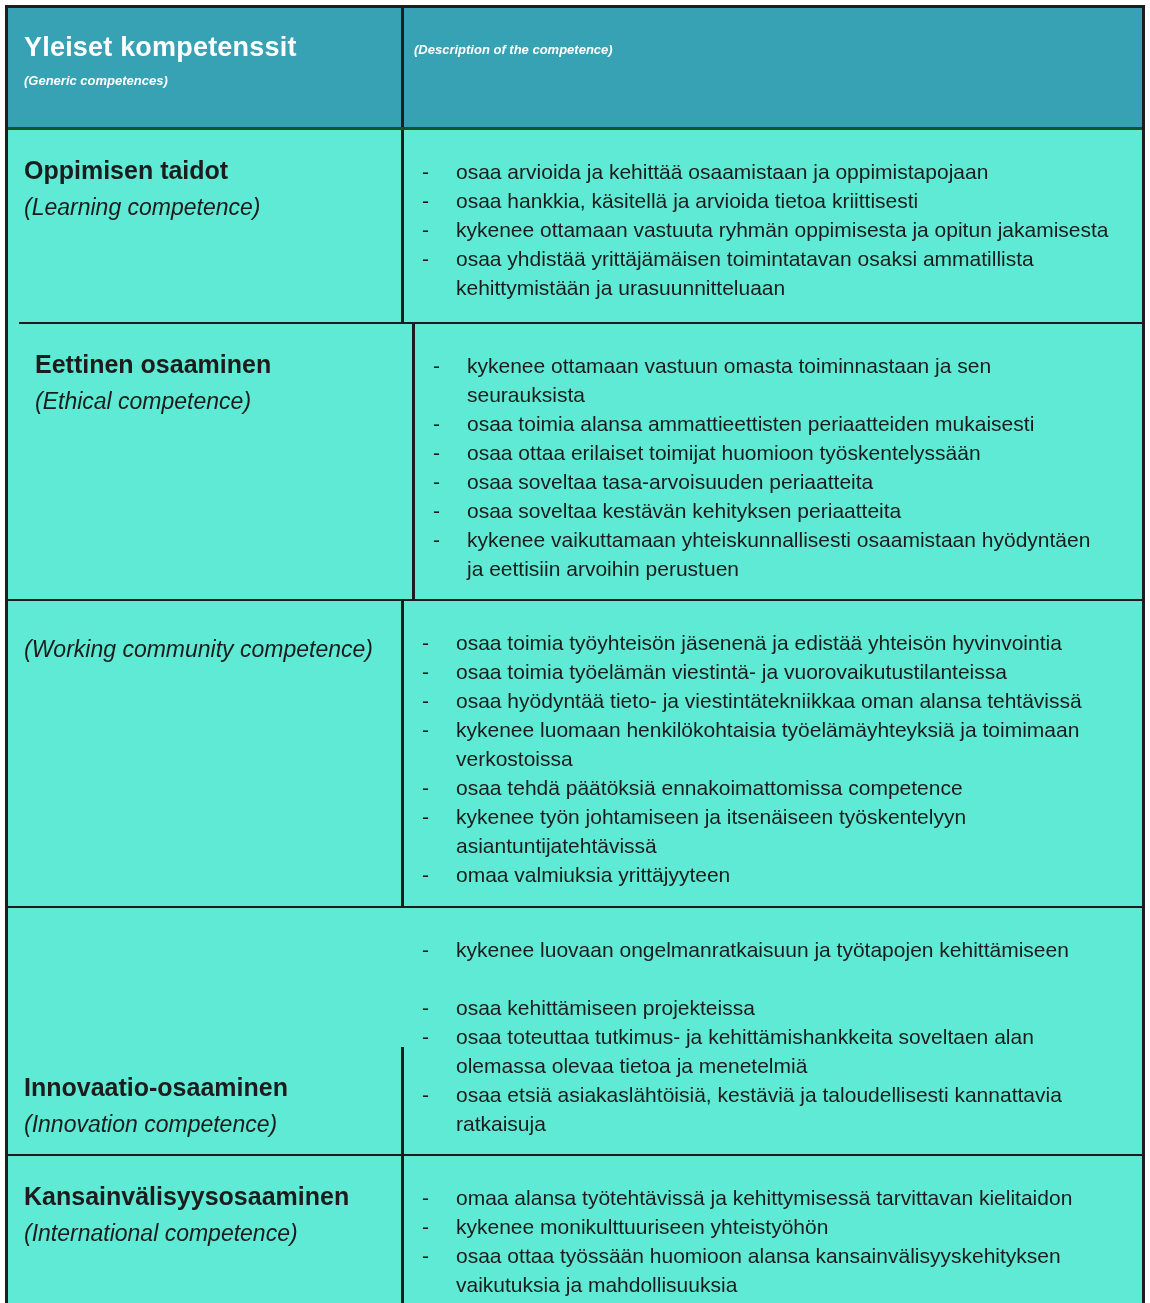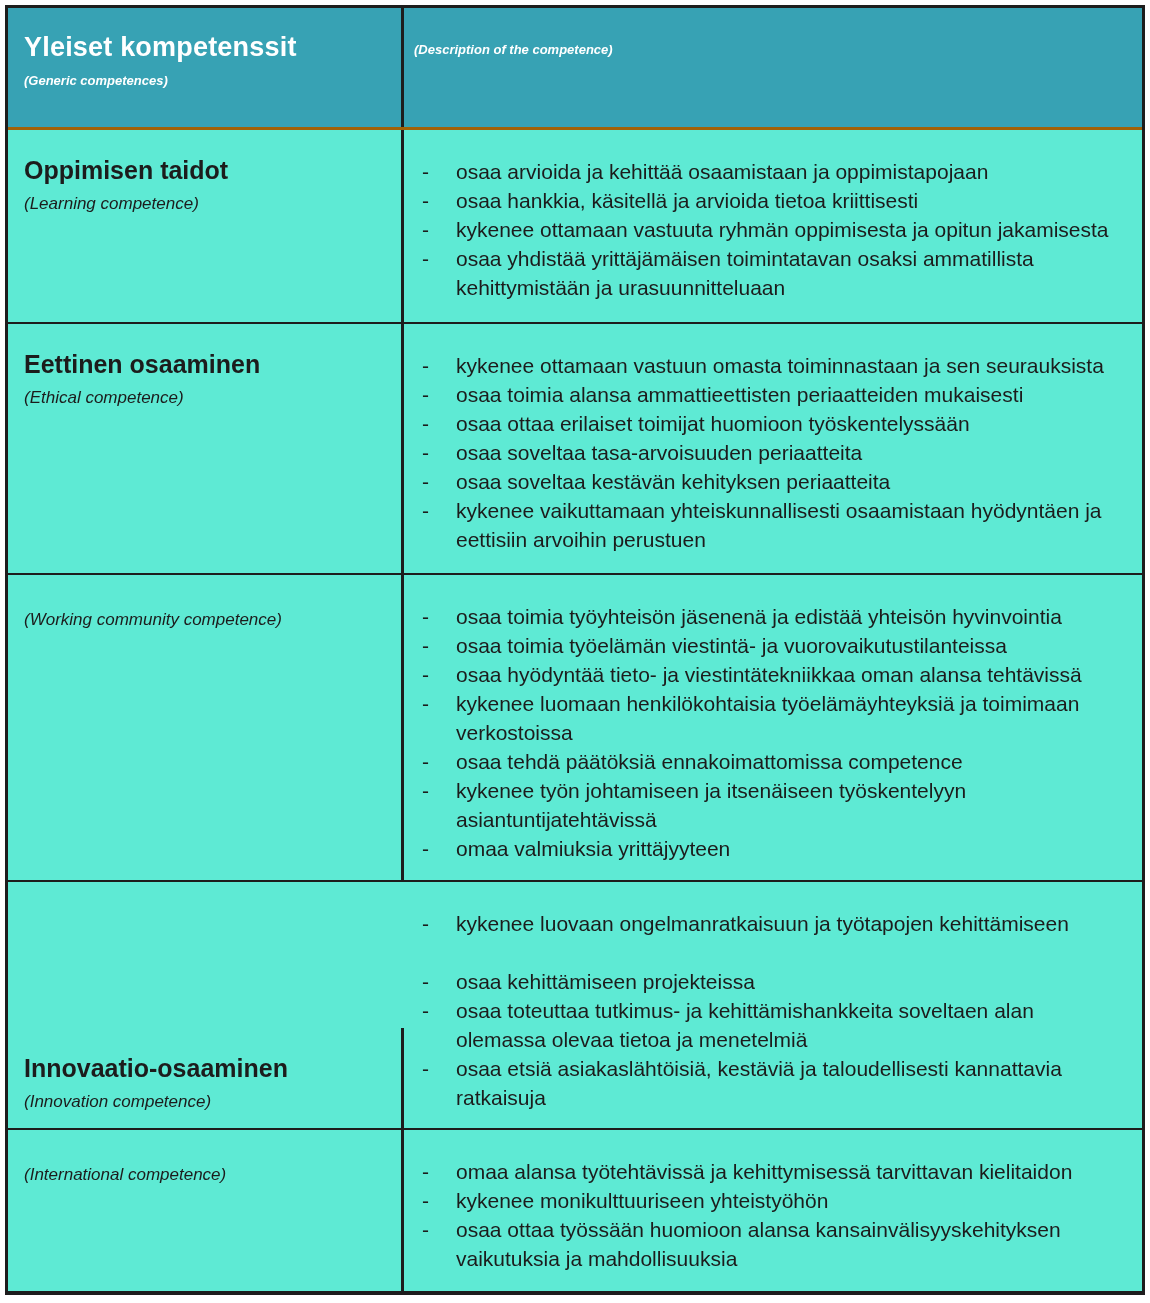--- a/index.html
+++ b/index.html
@@ -17,21 +17,21 @@
     border: 3px solid #1d1d1d;
     border-bottom-width: 4px;
     background: #5eead4;
   }
   .row {
     display: flex;
     align-items: stretch;
     border-top: 2px solid #1d1d1d;
   }
   .row.header-row { border-top: none; }
-  .row.first-body-row { border-top: 3px solid #a16207; }
+  .row.first-body-row { border-top: 3px solid #14532d; }
   .cell-left {
     width: 396px;
     flex: 0 0 396px;
     border-right: 3px solid #1d1d1d;
     padding: 26px 14px 16px 16px;
   }
   .cell-right {
     flex: 1 1 auto;
     padding: 27px 30px 16px 10px;
   }
@@ -48,30 +48,30 @@
     letter-spacing: 0.2px;
   }
   .hdr-sub {
     font-size: 13px;
     font-weight: 700;
     font-style: italic;
     margin-top: 10px;
   }
   
   .row-1 { min-height: 195px; }
-  .row-2 { min-height: 251px; }
+  .row-2 { min-height: 251px; margin-left: 11px; }
   .row-3 { min-height: 307px; }
   .row-4 { min-height: 247px; align-items: flex-end; }
   .row-5 { min-height: 163px; }
   .row-title {
     font-size: 25px;
     font-weight: 700;
   }
   .row-sub {
-    font-size: 17px;
+    font-size: 23px;
     font-style: italic;
     margin-top: 9px;
   }
   ul.bullets {
     list-style: none;
     margin: 0;
     padding: 0 0 0 8px;
   }
   ul.bullets li {
     display: flex;
@@ -227,20 +227,21 @@
         <li>
             <span class="dash">-</span>
             <span class="txt">osaa etsiä asiakaslähtöisiä, kestäviä ja taloudellisesti kannattavia ratkaisuja</span>
           </li>
       </ul>
     </div>
   </div>
 
   <div class="row row-5">
     <div class="cell-left">
+      <div class="row-title">Kansainvälisyysosaaminen</div>
       <div class="row-sub">(International competence)</div>
     </div>
     <div class="cell-right">
       <ul class="bullets">
         <li>
             <span class="dash">-</span>
             <span class="txt">omaa alansa työtehtävissä ja kehittymisessä tarvittavan kielitaidon</span>
           </li>
         <li>
             <span class="dash">-</span>

